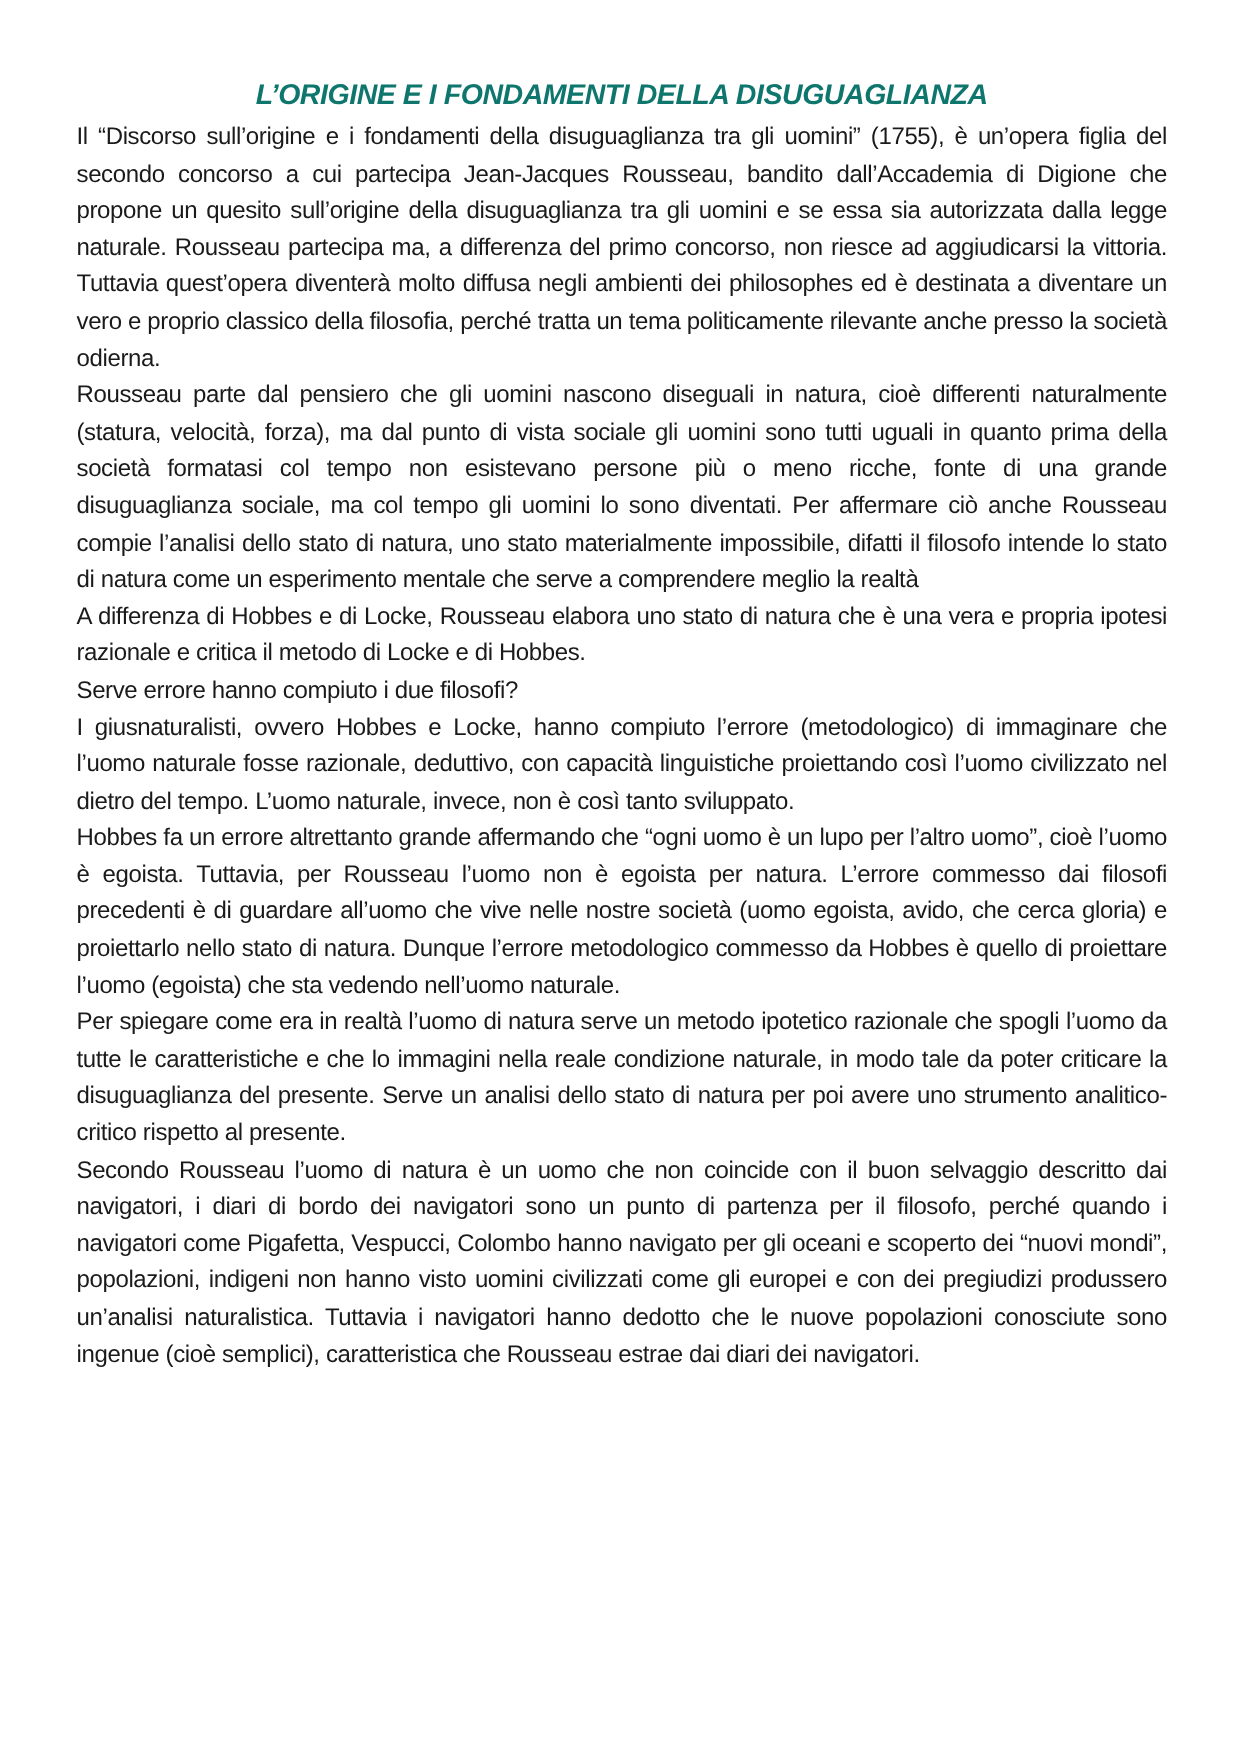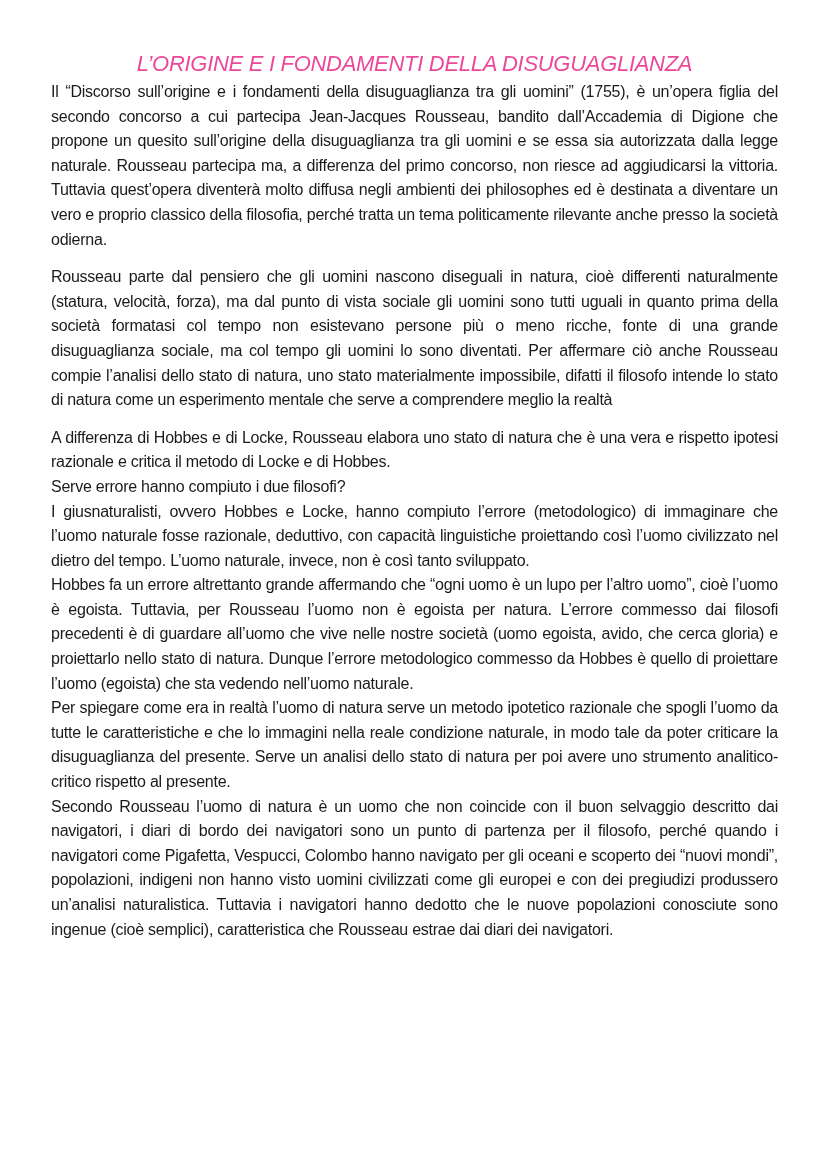--- a/index.html
+++ b/index.html
@@ -17,36 +17,36 @@
     }
     .page {
       position: absolute;
       left: 51px;
       top: 50px;
       width: 727px;
     }
     .title {
       text-align: center;
       font-style: italic;
-      color: #ec4899;
-      font-size: 22px;
+      color: #0f766e;
+      font-size: 19px;
       line-height: 28px;
       letter-spacing: -0.3px;
       margin: 0 0 2px 0;
-      font-weight: normal;
+      font-weight: bold;
     }
     .para {
       margin: 0;
       font-size: 16px;
       line-height: 24.6px;
       text-align: justify;
       letter-spacing: -0.25px;
       word-spacing: 0px;
     }
-    .para + .para { margin-top: 13px; }
+    .para + .para { }
     .seg {
       display: block;
       text-align: justify;
       text-align-last: left;
     }
   </style>
 </head>
 <body>
 
 <div class="page">
@@ -54,20 +54,20 @@
 
   <p class="para">
     <span class="seg">Il “Discorso sull’origine e i fondamenti della disuguaglianza tra gli uomini” (1755), è un’opera figlia del secondo concorso a cui partecipa Jean-Jacques Rousseau, bandito dall’Accademia di Digione che propone un quesito sull’origine della disuguaglianza tra gli uomini e se essa sia autorizzata dalla legge naturale. Rousseau partecipa ma, a differenza del primo concorso, non riesce ad aggiudicarsi la vittoria. Tuttavia quest’opera diventerà molto diffusa negli ambienti dei philosophes ed è destinata a diventare un vero e proprio classico della filosofia, perché tratta un tema politicamente rilevante anche presso la società odierna.</span>
   </p>
 
   <p class="para">
     <span class="seg">Rousseau parte dal pensiero che gli uomini nascono diseguali in natura, cioè differenti naturalmente (statura, velocità, forza), ma dal punto di vista sociale gli uomini sono tutti uguali in quanto prima della società formatasi col tempo non esistevano persone più o meno ricche, fonte di una grande disuguaglianza sociale, ma col tempo gli uomini lo sono diventati. Per affermare ciò anche Rousseau compie l’analisi dello stato di natura, uno stato materialmente impossibile, difatti il filosofo intende lo stato di natura come un esperimento mentale che serve a comprendere meglio la realtà</span>
   </p>
 
   <p class="para">
-    <span class="seg">A differenza di Hobbes e di Locke, Rousseau elabora uno stato di natura che è una vera e rispetto ipotesi razionale e critica il metodo di Locke e di Hobbes.</span>
+    <span class="seg">A differenza di Hobbes e di Locke, Rousseau elabora uno stato di natura che è una vera e propria ipotesi razionale e critica il metodo di Locke e di Hobbes.</span>
     <span class="seg">Serve errore hanno compiuto i due filosofi?</span>
     <span class="seg">I giusnaturalisti, ovvero Hobbes e Locke, hanno compiuto l’errore (metodologico) di immaginare che l’uomo naturale fosse razionale, deduttivo, con capacità linguistiche proiettando così l’uomo civilizzato nel dietro del tempo. L’uomo naturale, invece, non è così tanto sviluppato.</span>
     <span class="seg">Hobbes fa un errore altrettanto grande affermando che “ogni uomo è un lupo per l’altro uomo”, cioè l’uomo è egoista. Tuttavia, per Rousseau l’uomo non è egoista per natura. L’errore commesso dai filosofi precedenti è di guardare all’uomo che vive nelle nostre società (uomo egoista, avido, che cerca gloria) e proiettarlo nello stato di natura. Dunque l’errore metodologico commesso da Hobbes è quello di proiettare l’uomo (egoista) che sta vedendo nell’uomo naturale.</span>
     <span class="seg">Per spiegare come era in realtà l’uomo di natura serve un metodo ipotetico razionale che spogli l’uomo da tutte le caratteristiche e che lo immagini nella reale condizione naturale, in modo tale da poter criticare la disuguaglianza del presente. Serve un analisi dello stato di natura per poi avere uno strumento analitico-critico rispetto al presente.</span>
     <span class="seg">Secondo Rousseau l’uomo di natura è un uomo che non coincide con il buon selvaggio descritto dai navigatori, i diari di bordo dei navigatori sono un punto di partenza per il filosofo, perché quando i navigatori come Pigafetta, Vespucci, Colombo hanno navigato per gli oceani e scoperto dei “nuovi mondi”, popolazioni, indigeni non hanno visto uomini civilizzati come gli europei e con dei pregiudizi produssero un’analisi naturalistica. Tuttavia i navigatori hanno dedotto che le nuove popolazioni conosciute sono ingenue (cioè semplici), caratteristica che Rousseau estrae dai diari dei navigatori.</span>
   </p>
 </div>
 
 </body></html>

